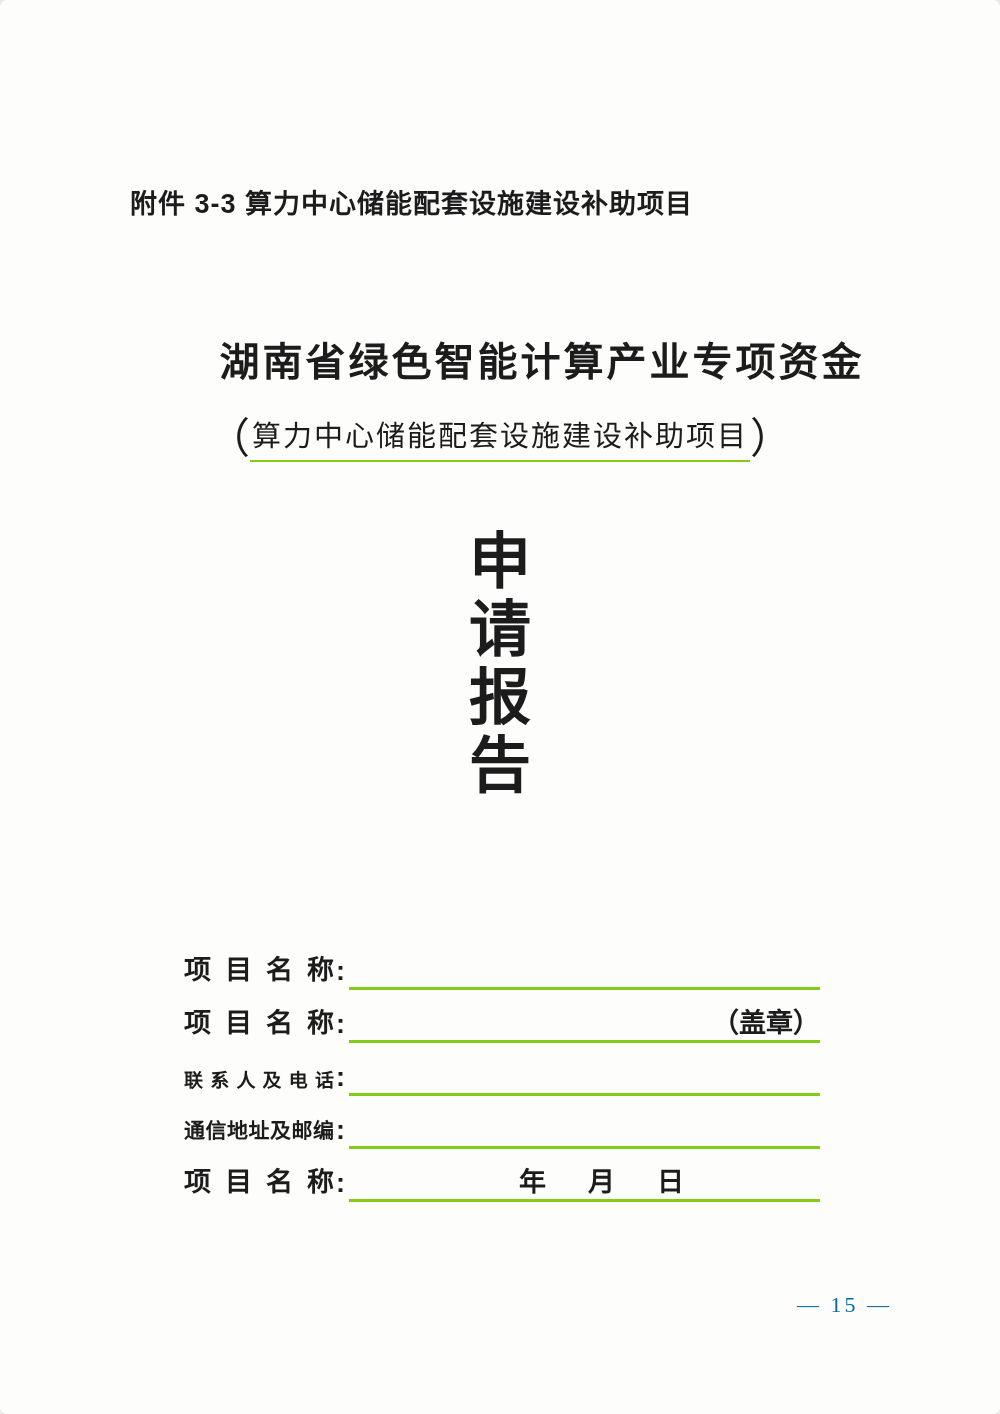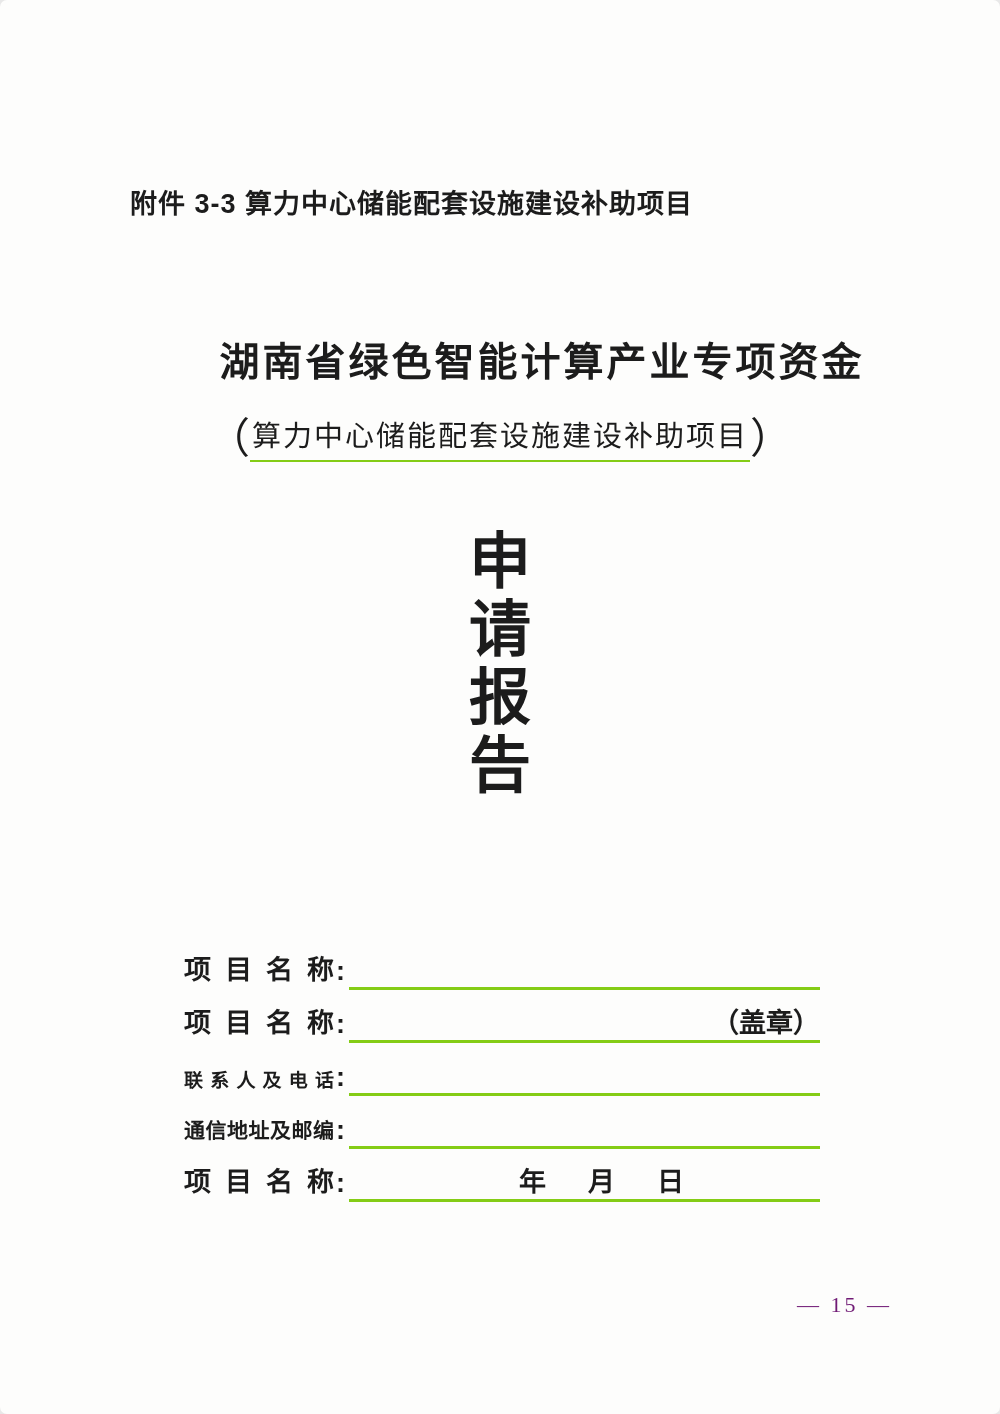--- a/index.html
+++ b/index.html
@@ -132,21 +132,21 @@
     font-weight: 600;
     padding-bottom: 1px;
   }
   
   .page-number {
     position: absolute;
     top: 1292px;
     right: 108px;
     font-family: "Liberation Serif", "DejaVu Serif", serif;
     font-size: 22px;
-    color: #701a75;
+    color: #0369a1;
     letter-spacing: 3px;
     white-space: nowrap;
   }
 </style>
 </head>
 <body>
 
 <div class="page">
 
   <div class="attachment">附件 3-3 算力中心储能配套设施建设补助项目</div>

